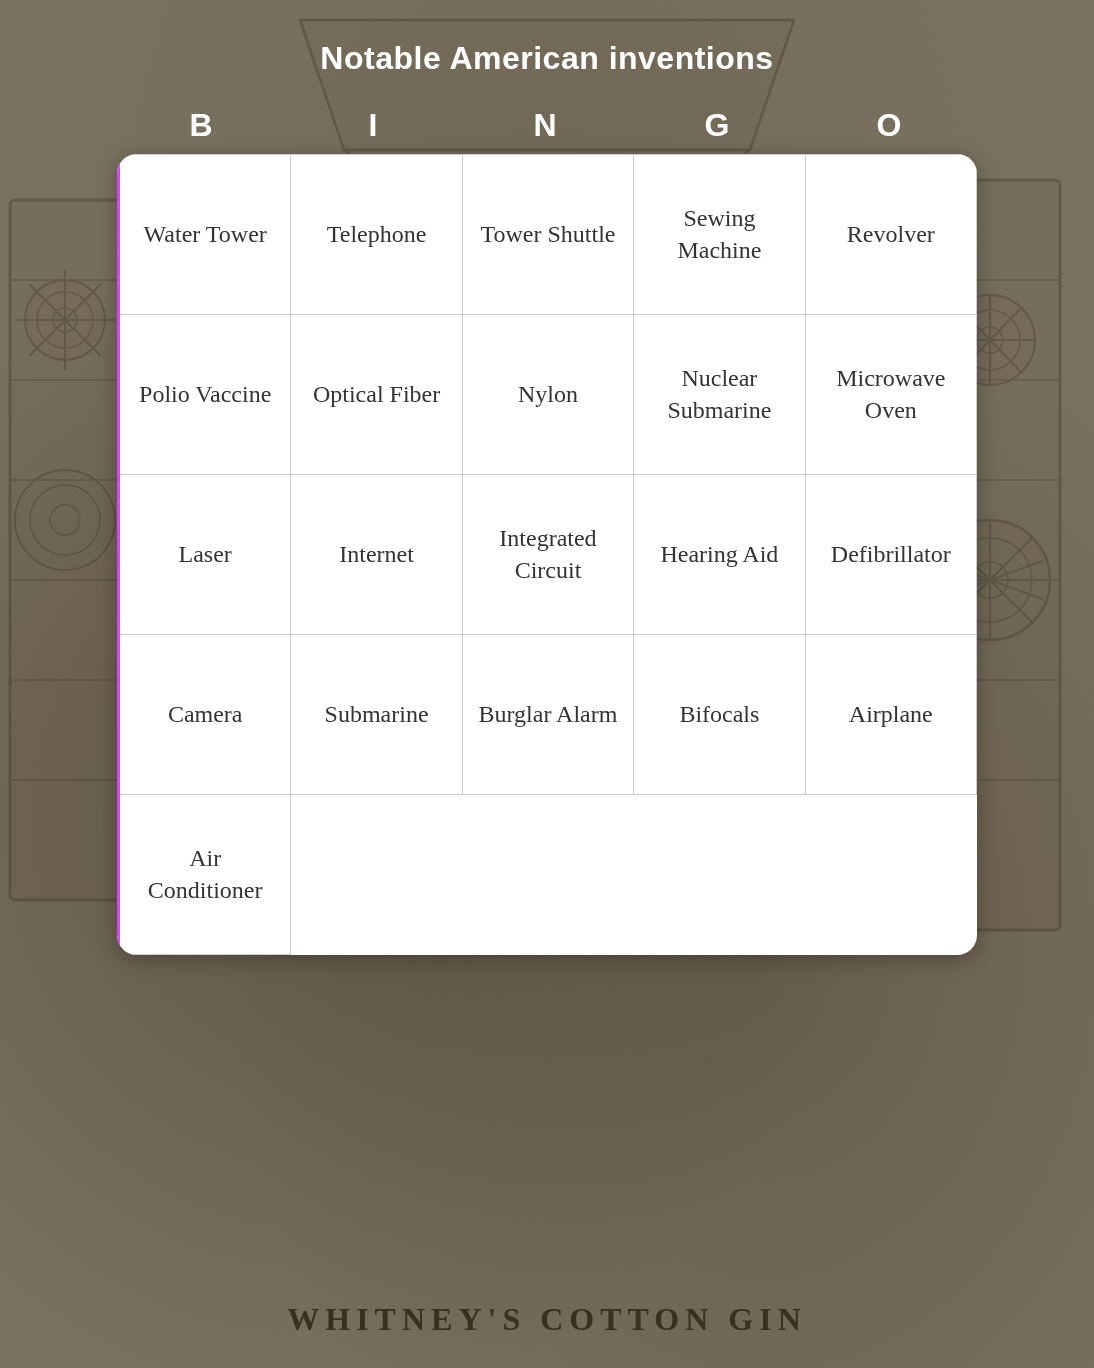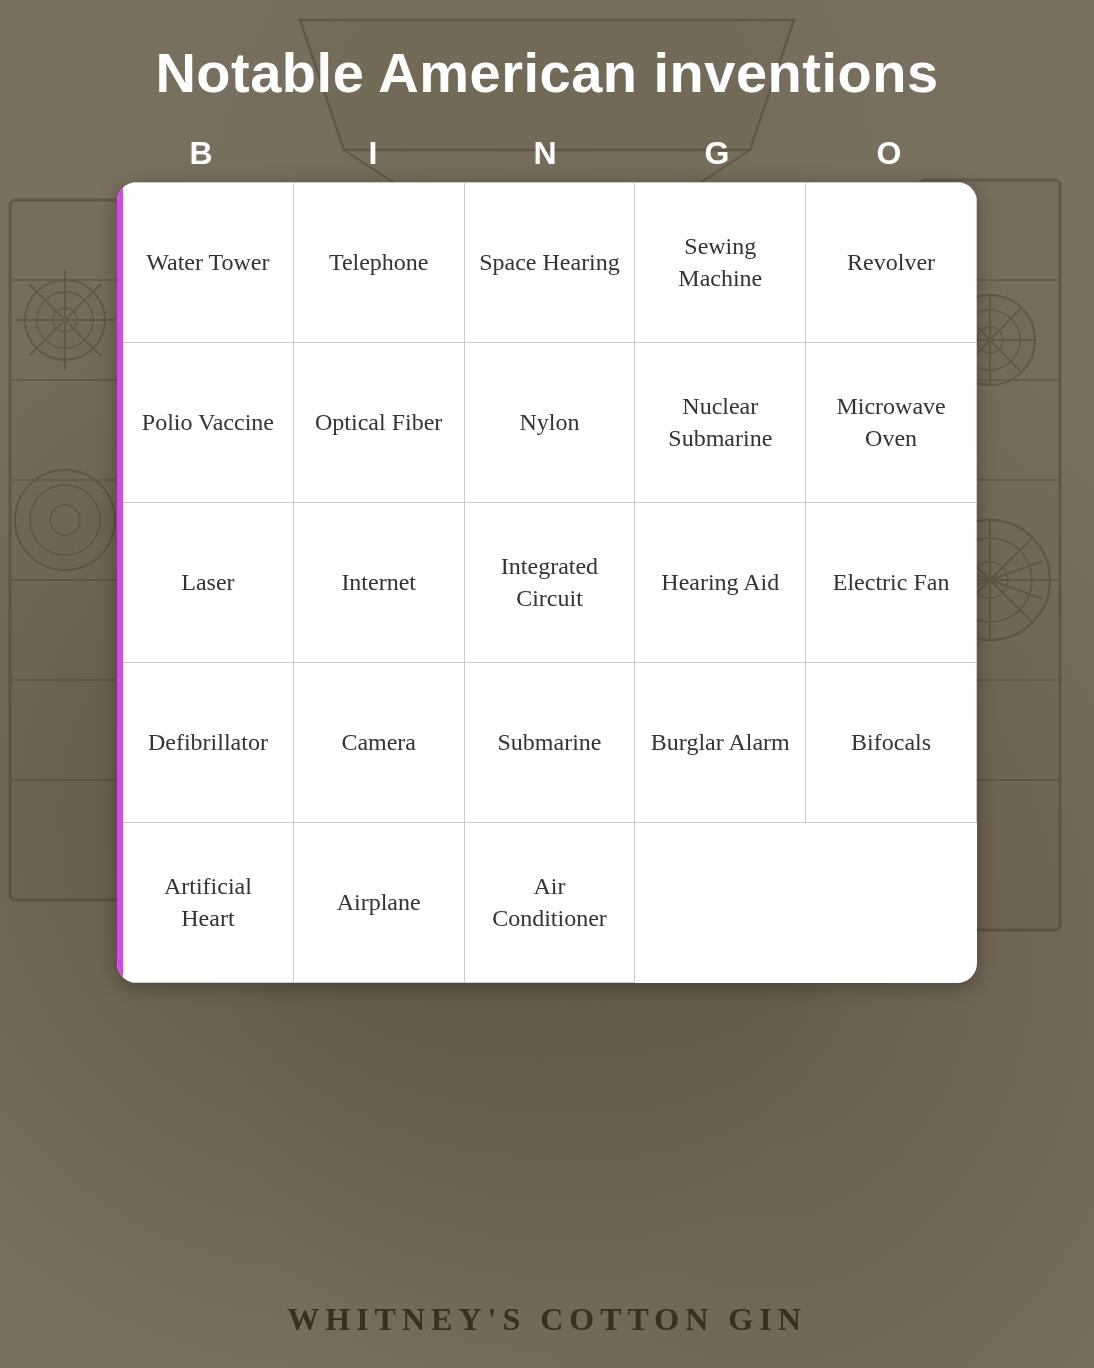--- a/index.html
+++ b/index.html
@@ -42,21 +42,21 @@
       display: flex;
       flex-direction: column;
       align-items: center;
       width: 100%;
       height: 100%;
       padding: 40px 60px 40px;
     }
 
     .page-title {
       color: white;
-      font-size: 56px;
+      font-size: 32px;
       font-weight: bold;
       text-align: left;
       margin-bottom: 30px;
       font-family: Arial, Helvetica, sans-serif;
       letter-spacing: 0.5px;
     }
 
     .bingo-wrapper {
       display: flex;
       flex-direction: column;
@@ -85,21 +85,21 @@
       border-radius: 20px;
       width: 100%;
       overflow: hidden;
       box-shadow: 0 4px 20px rgba(0,0,0,0.3);
     }
 
     .bingo-grid {
       display: grid;
       grid-template-columns: repeat(5, 1fr);
       border-top: 1px solid #ccc;
-      border-left: 6px solid #d946ef;
+      border-left: 3px solid #d946ef;
     }
 
     .bingo-cell {
       border-right: 1px solid #ccc;
       border-bottom: 1px solid #ccc;
       display: flex;
       align-items: center;
       justify-content: center;
       text-align: center;
       padding: 20px 12px;
@@ -201,39 +201,37 @@
         <div class="bingo-header-cell">N</div>
         <div class="bingo-header-cell">G</div>
         <div class="bingo-header-cell">O</div>
       </div>
 
     <div class="bingo-card">
       <div class="bingo-grid">
 
       <div class="bingo-cell">Water Tower</div>
           <div class="bingo-cell">Telephone</div>
-          <div class="bingo-cell">Space Hearing</div>
+          <div class="bingo-cell">Tower Shuttle</div>
           <div class="bingo-cell">Sewing Machine</div>
           <div class="bingo-cell">Revolver</div>
           <div class="bingo-cell">Polio Vaccine</div>
           <div class="bingo-cell">Optical Fiber</div>
           <div class="bingo-cell">Nylon</div>
           <div class="bingo-cell">Nuclear Submarine</div>
           <div class="bingo-cell">Microwave Oven</div>
           <div class="bingo-cell">Laser</div>
           <div class="bingo-cell">Internet</div>
           <div class="bingo-cell">Integrated Circuit</div>
           <div class="bingo-cell">Hearing Aid</div>
-          <div class="bingo-cell">Electric Fan</div>
           <div class="bingo-cell">Defibrillator</div>
           <div class="bingo-cell">Camera</div>
           <div class="bingo-cell">Submarine</div>
           <div class="bingo-cell">Burglar Alarm</div>
           <div class="bingo-cell">Bifocals</div>
-          <div class="bingo-cell">Artificial Heart</div>
           <div class="bingo-cell">Airplane</div>
           <div class="bingo-cell">Air Conditioner</div>
         </div>
     </div>
   </div>
 
   <div class="bottom-text">Whitney's Cotton Gin</div>
 </div>
 
 </body></html>

